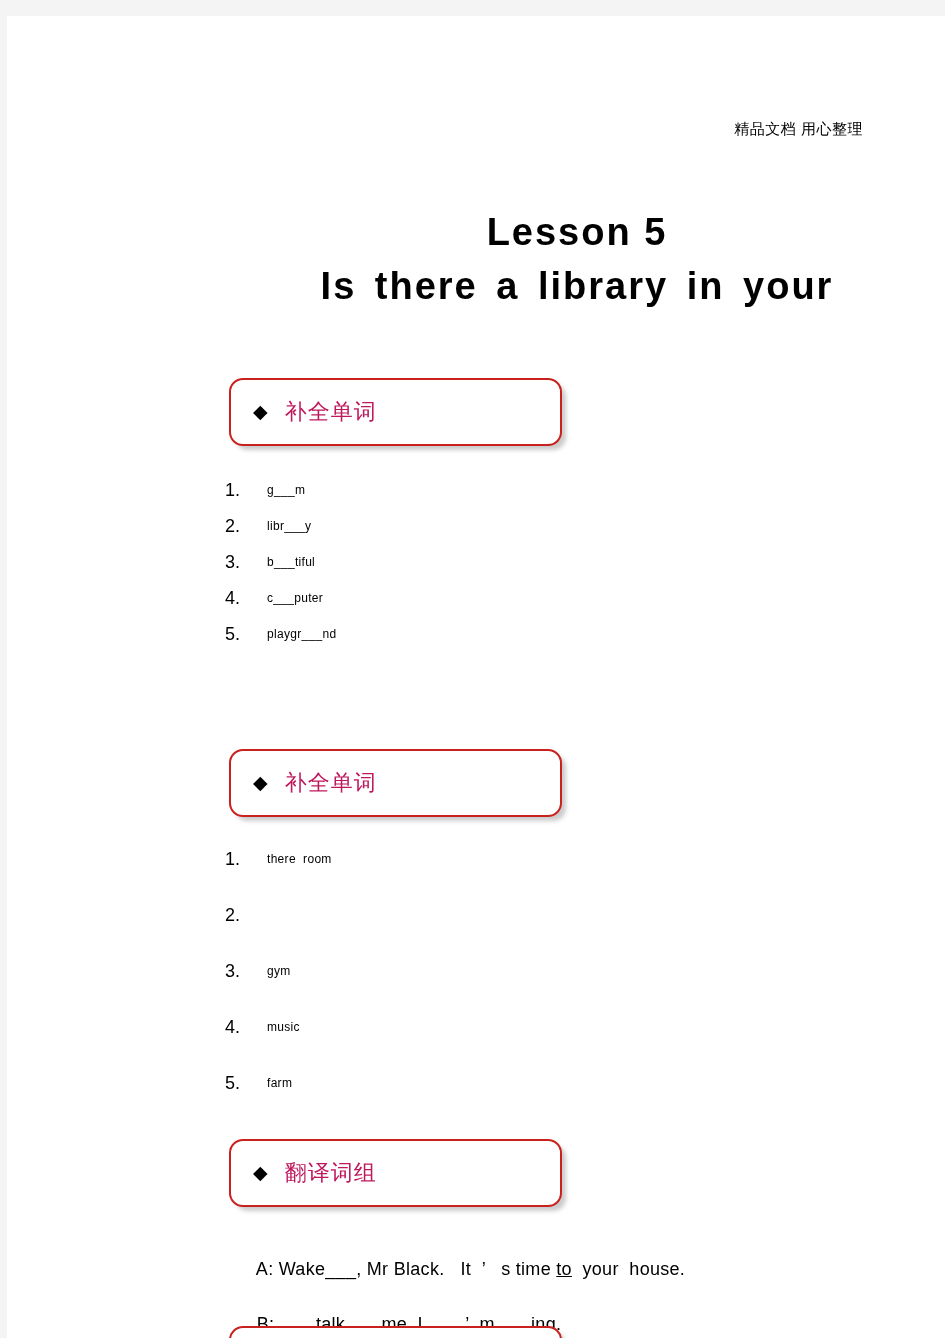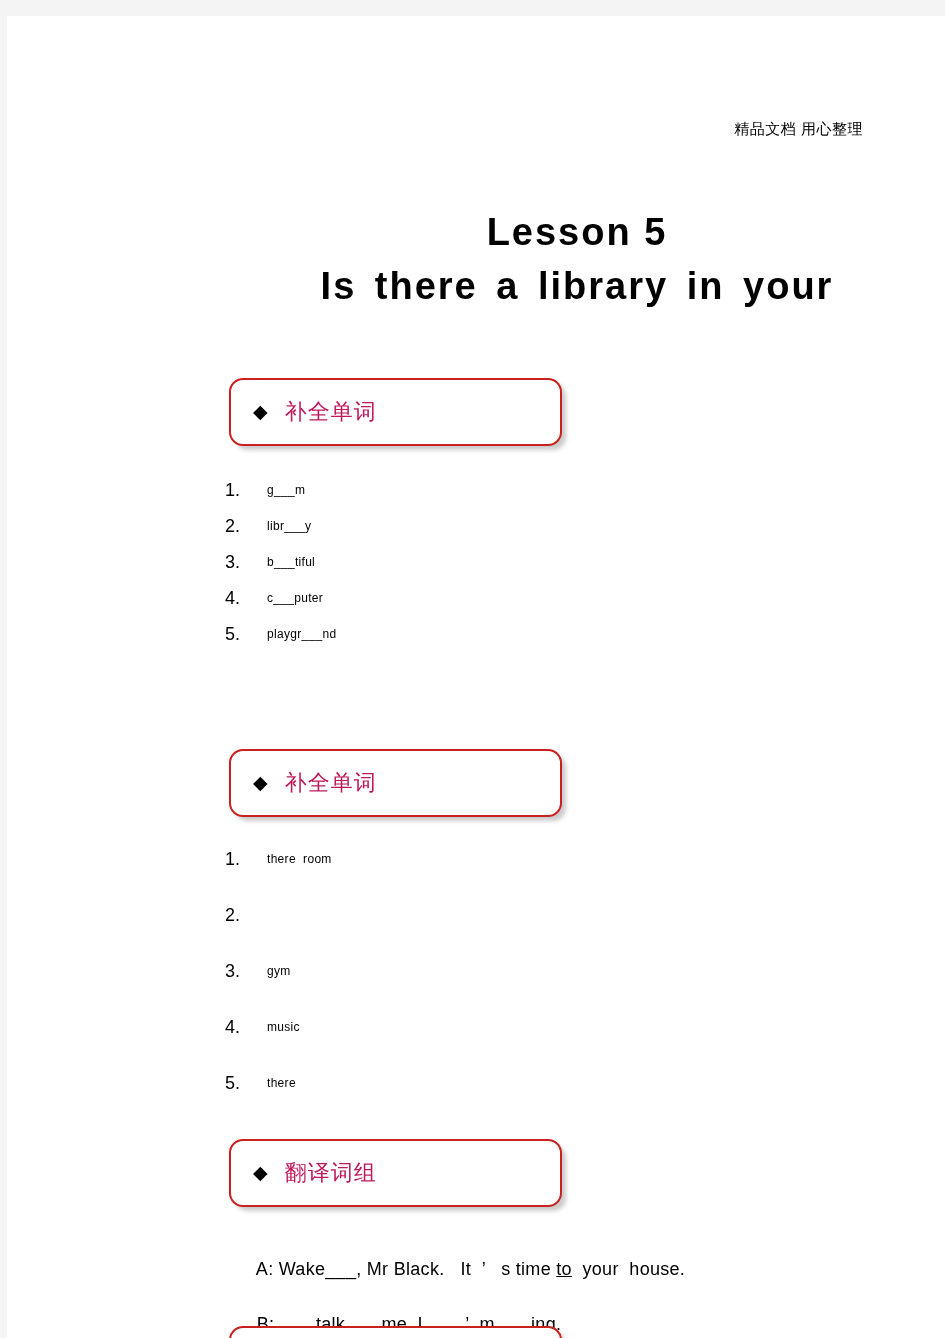--- a/index.html
+++ b/index.html
@@ -212,21 +212,21 @@
       <li class="ex-item">
         <span class="ex-num">3.</span>
         <span class="ex-text">gym</span>
       </li>
       <li class="ex-item">
         <span class="ex-num">4.</span>
         <span class="ex-text">music</span>
       </li>
       <li class="ex-item">
         <span class="ex-num">5.</span>
-        <span class="ex-text">there</span>
+        <span class="ex-text">farm</span>
       </li>
     </ul>
 
     <div class="section-box" style="top:1123px;">
       <span class="section-bullet">◆</span>
       <span class="section-label">翻译词组</span>
     </div>
 
     <div class="sentence-line" style="top:1222px;">
       <span>A: Wake___, Mr Black.   It  ’   s time </span><span class="underlined">to</span><span>  your  house.</span>

